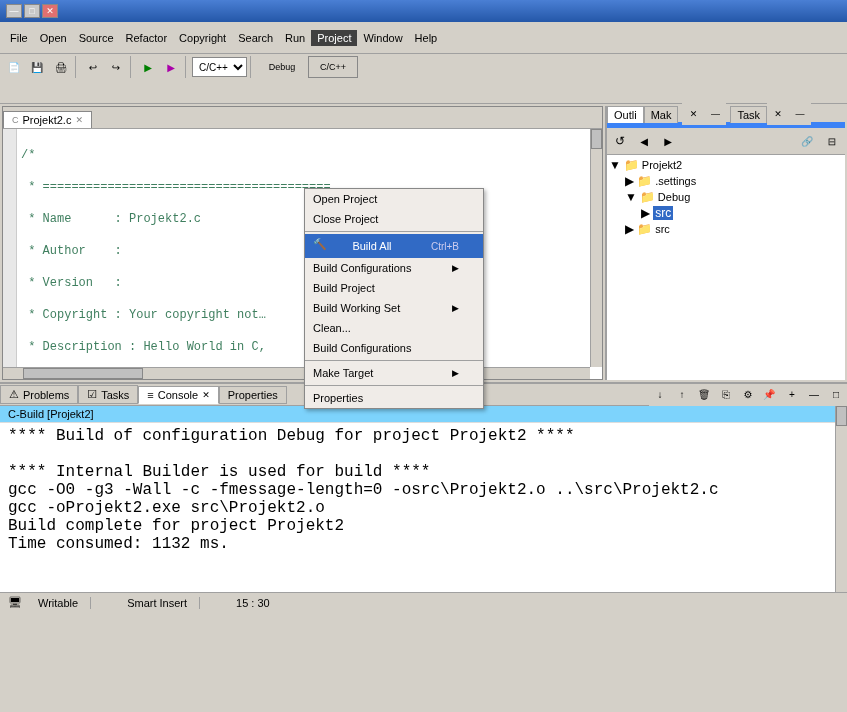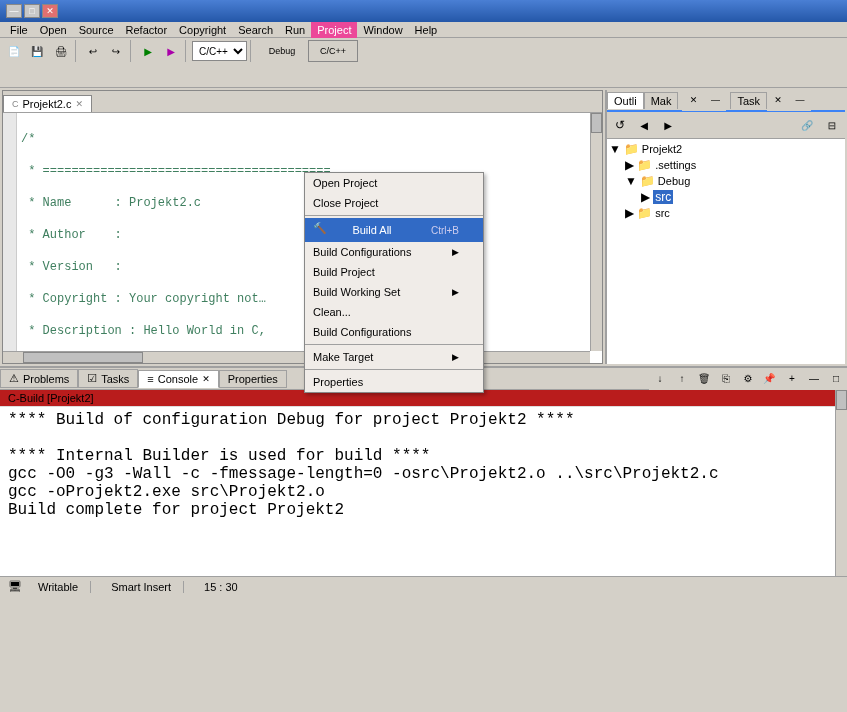--- a/index.html
+++ b/index.html
@@ -25,30 +25,30 @@
       display: flex; align-items: center; justify-content: center;
       cursor: pointer;
     }
 
     
     .menu-bar {
       background: #d4d0c8;
       border-bottom: 1px solid #a0a0a0;
       display: flex;
       align-items: center;
-      height: 16px;
+      height: 32px;
       padding: 0 4px;
     }
     .menu-item {
       padding: 2px 6px;
       font-size: 11px;
       cursor: pointer;
       position: relative;
     }
-    .menu-item.active { background: #ec4899; color: white; }
+    .menu-item.active { background: #404040; color: white; }
 
     
     .toolbar-area {
       background: #d4d0c8;
       border-bottom: 1px solid #a0a0a0;
       padding: 2px 4px;
       display: flex;
       flex-wrap: wrap;
       gap: 2px;
       align-items: center;
@@ -146,21 +146,21 @@
       width: 250px;
       display: flex;
       flex-direction: column;
       border-left: 2px solid #a0a0a0;
       background: #d4d0c8;
     }
     .right-panel-tabs {
       display: flex;
       align-items: center;
       background: #d4d0c8;
-      border-bottom: 2px solid #3b82f6;
+      border-bottom: 6px solid #3b82f6;
       height: 22px;
     }
     .right-tab {
       padding: 2px 6px;
       font-size: 11px;
       border: 1px solid #a0a0a0;
       border-bottom: none;
       cursor: pointer;
       background: #d4d0c8;
     }
@@ -209,21 +209,21 @@
       border: 1px solid #a0a0a0;
       cursor: pointer;
       display: flex; align-items: center; gap: 4px;
       background: #d4d0c8;
     }
     .bottom-tab.active { background: white; border-bottom-color: white; }
     .console-header {
       padding: 2px 8px;
       font-size: 11px;
       color: #000;
-      background: #b91c1c;
+      background: #7dd3fc;
       border-bottom: 1px solid #ddd;
     }
     .console-content {
       flex: 1;
       background: white;
       font-family: 'Courier New', monospace;
       font-size: 16px;
       padding: 4px 8px;
       overflow: hidden;
       color: #000;
@@ -242,21 +242,21 @@
       border-top: 1px solid #a0a0a0;
       display: flex;
       align-items: center;
       padding: 0 8px;
       font-size: 11px;
       gap: 16px;
     }
     .status-segment {
       border-right: 1px solid #a0a0a0;
       padding-right: 12px;
-      margin-right: 4px;
+      margin-right: 20px;
     }
 
     
     .dropdown-overlay {
       position: absolute;
       top: 84px;
       left: 304px;
       z-index: 1000;
     }
     .dropdown-menu {
@@ -505,20 +505,21 @@
   <div class="console-row" style="flex:1; display:flex;">
     <div style="flex:1; background:white; display:flex; flex-direction:column; overflow:hidden;">
       <div class="console-header">C-Build [Projekt2]</div>
       <div class="console-content">
         <div>**** Build of configuration Debug for project Projekt2 ****</div>
         <div>&nbsp;</div>
         <div>**** Internal Builder is used for build                ****</div>
         <div>gcc -O0 -g3 -Wall -c -fmessage-length=0 -osrc\Projekt2.o ..\src\Projekt2.c</div>
         <div>gcc -oProjekt2.exe src\Projekt2.o</div>
         <div>Build complete for project Projekt2</div>
+        <div>Time consumed: 1132  ms.</div>
       </div>
     </div>
     <div class="console-scrollbar" style="width:12px; background:#d4d0c8; border-left:1px solid #a0a0a0;">
       <div style="width:100%; height:20px; background:#c0c0c0; border:1px solid #888;"></div>
     </div>
   </div>
 </div>
 
 <div class="status-bar">
   <span>🖥</span>

